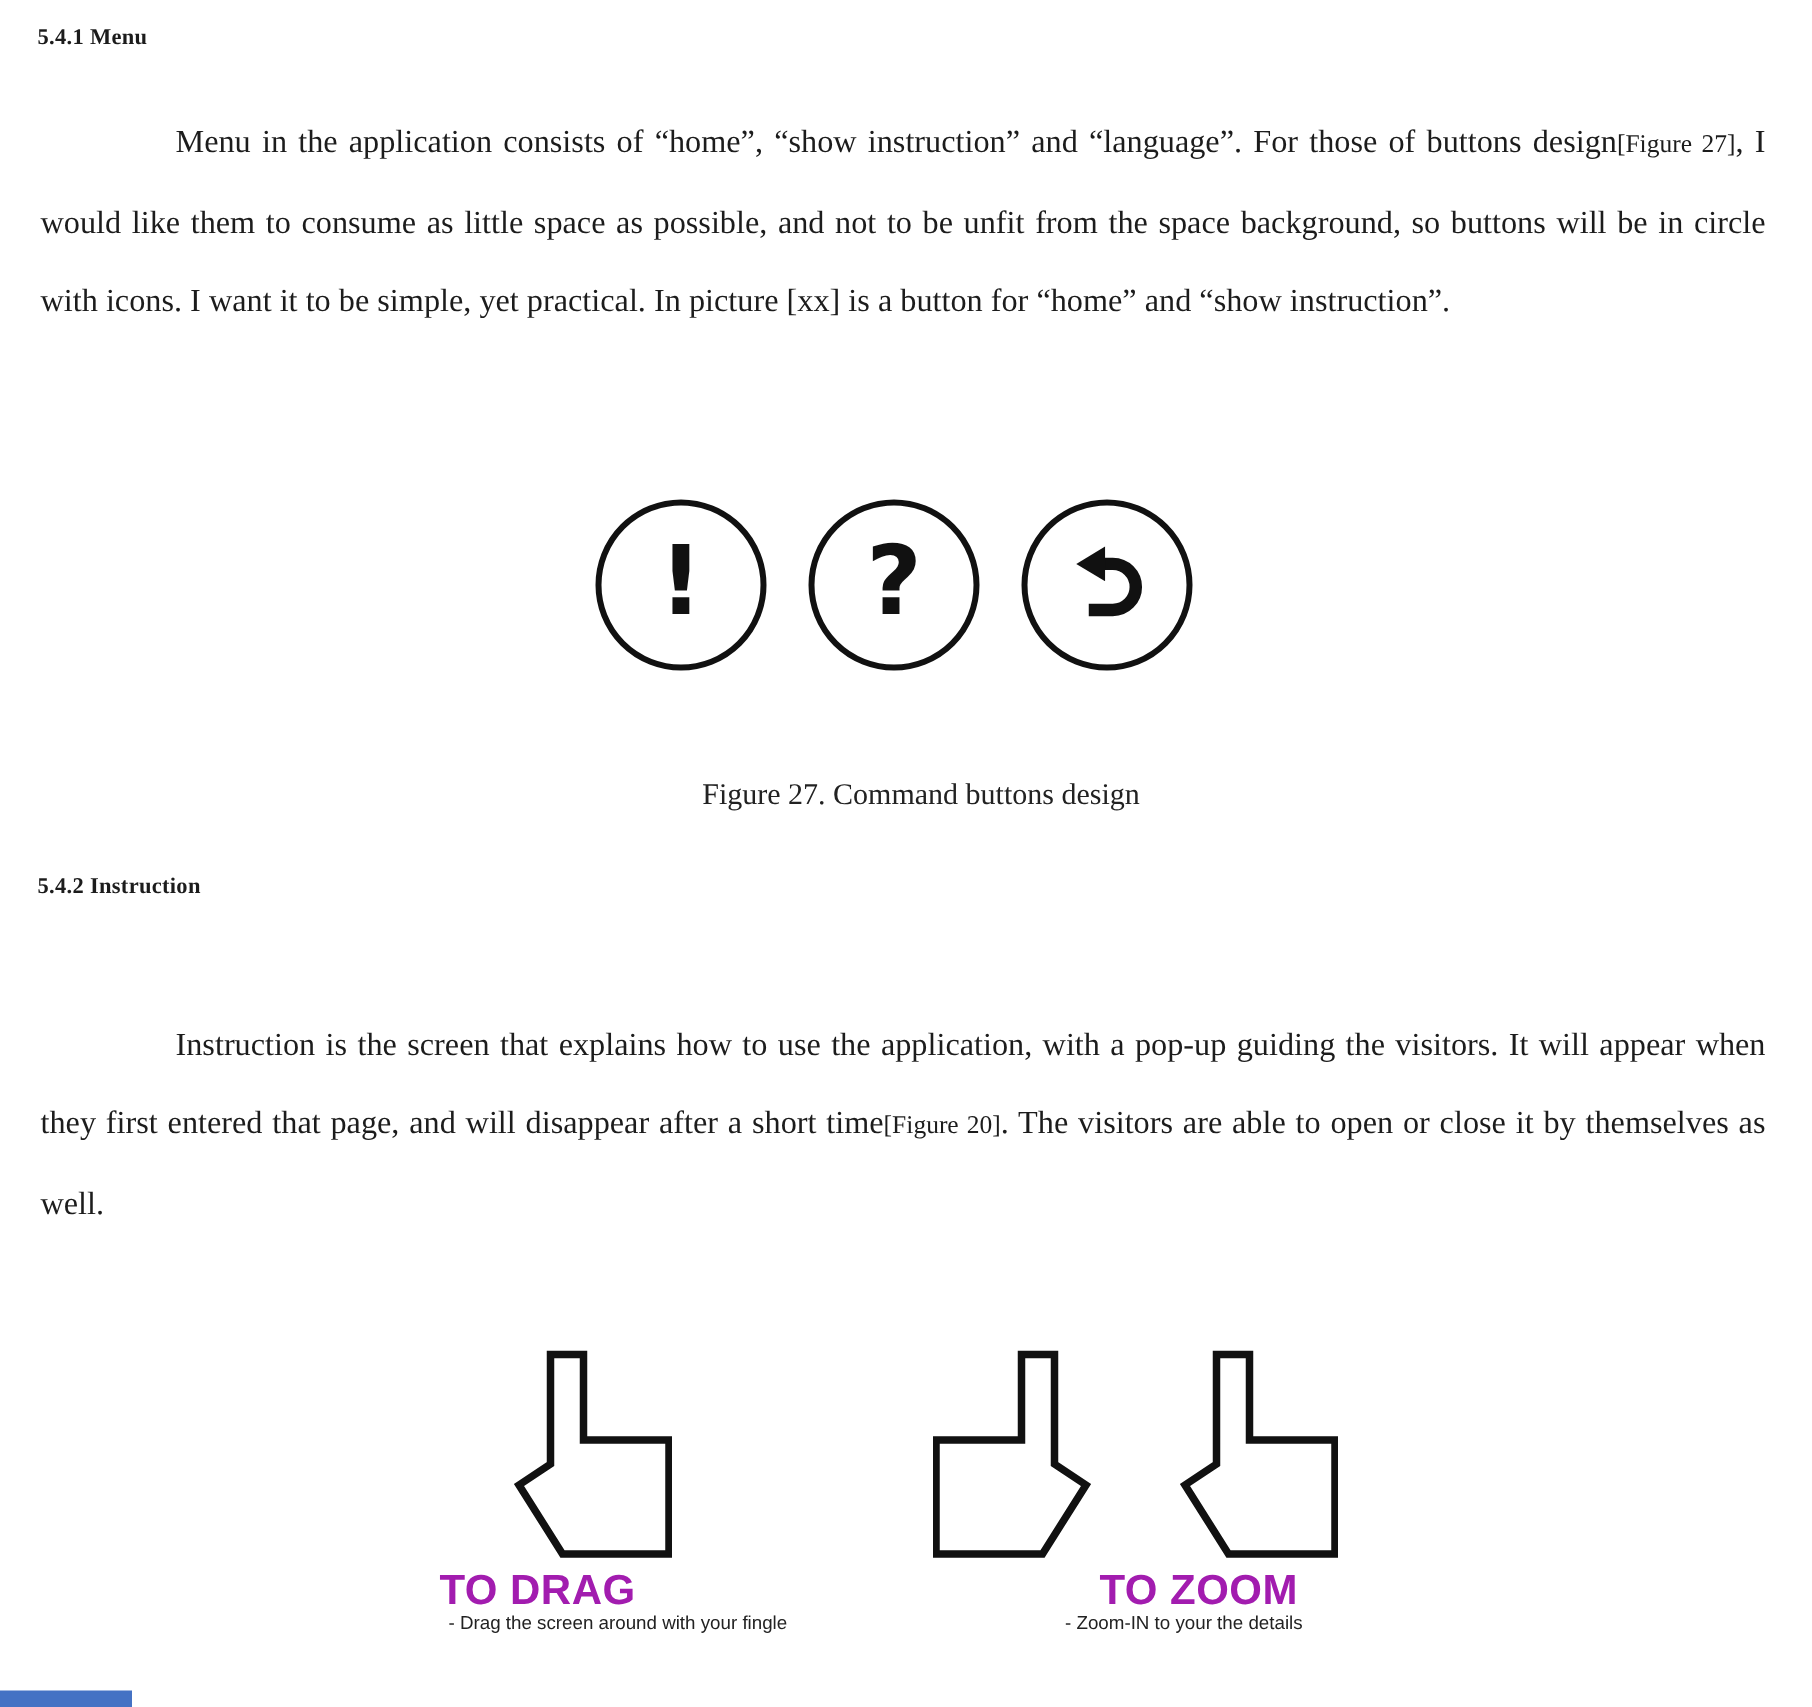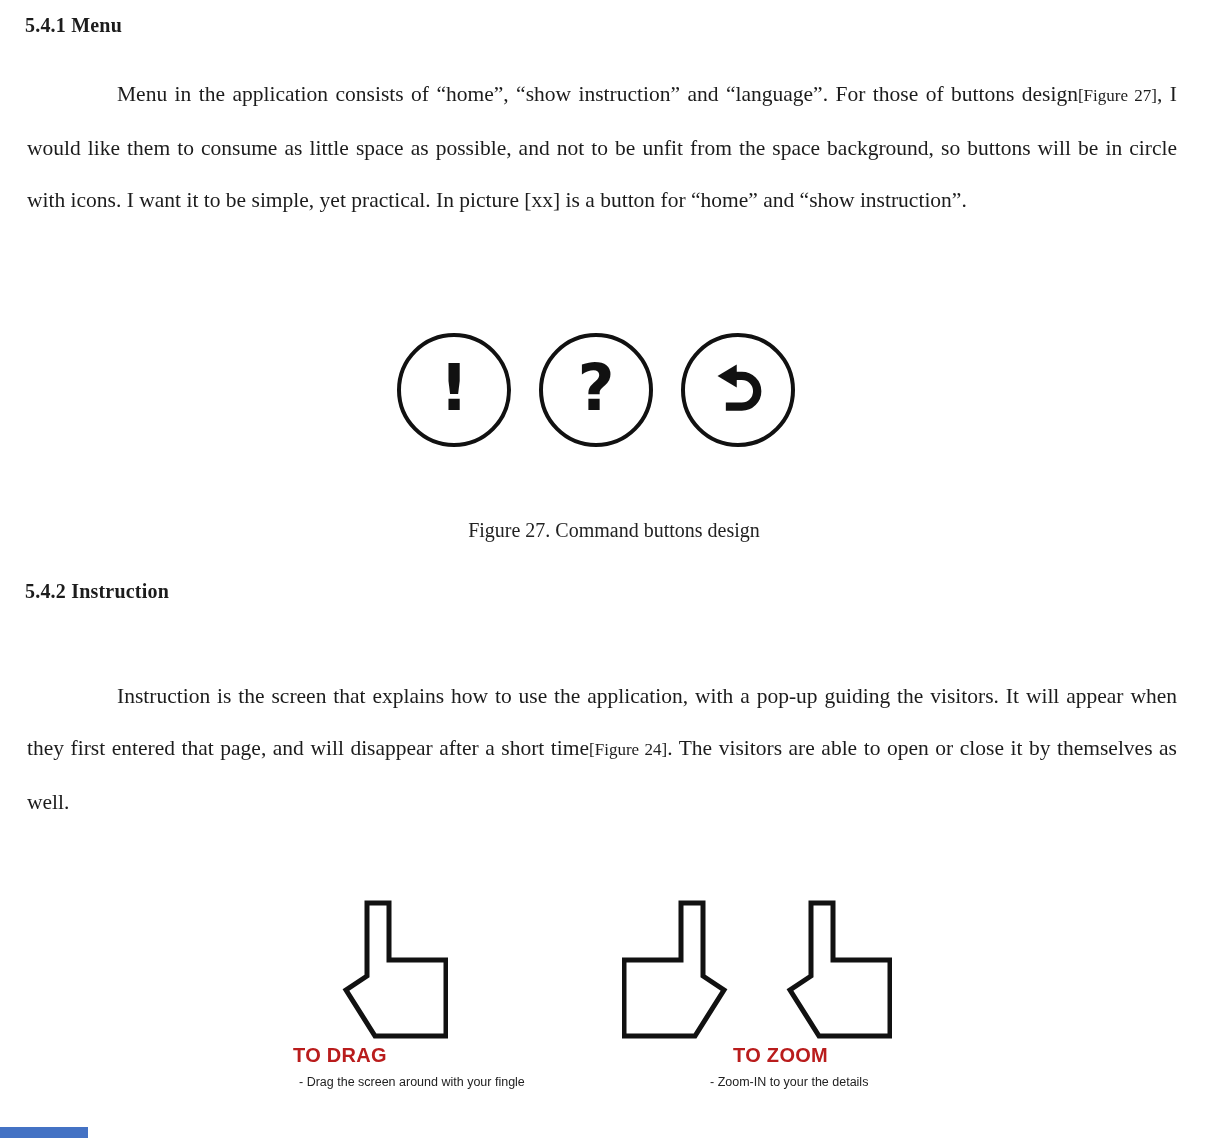--- a/index.html
+++ b/index.html
@@ -1,21 +1,21 @@
 <!DOCTYPE html>
 <html><head>
 <meta charset="utf-8">
 <style>
   html,body { margin:0; padding:0; background:#ffffff; }
   .page {
     position:relative; width:1208px; height:1138px; background:#ffffff;
     font-family:"Liberation Serif", serif; color:#1c1c1c; overflow:hidden;
   }
   .heading {
-    position:absolute; left:25px; font-weight:bold; font-size:20px; line-height:28px;
+    position:absolute; left:25px; font-weight:bold; font-size:15px; line-height:28px;
     letter-spacing:0.2px;
   }
   .heading-1 { top:11px; }
   .heading-2 { top:577px; }
   .para {
     position:absolute; left:15px; width:1150px;
     font-size:21.5px; line-height:52px; text-align:justify; text-indent:90px;margin-left:12px;
   }
   .para-1 { top:46px; }
   .para-2 { top:648px; }
@@ -41,21 +41,21 @@
 
   .hand { position:absolute; width:110px; height:142px; }
   .hand svg { display:block; width:110px; height:142px; }
   .hand.mirrored svg { transform:scaleX(-1); }
   .hand-drag { left:338px; top:899px; }
   .hand-zoom-left { left:622px; top:899px; }
   .hand-zoom-right { left:782px; top:899px; }
 
   .gesture-label {
     position:absolute; top:1044px; font-family:"Liberation Sans", sans-serif;
-    font-weight:bold; font-size:20px; color:#b91c1c; letter-spacing:0.3px;
+    font-weight:bold; font-size:28px; color:#a21caf; letter-spacing:0.3px;
   }
   .gesture-label-drag { left:293px; }
   .gesture-label-zoom { left:713px;margin-left:20px; }
   .gesture-desc {
     position:absolute; top:1075px; font-family:"Liberation Sans", sans-serif;
     font-size:12.5px; color:#222222;
   }
   .gesture-desc-drag { left:299px; }
   .gesture-desc-zoom { left:710px; }
 
@@ -85,21 +85,21 @@
         <path d="M31 76 H56 A24 24 0 0 0 56 28 H46" fill="none" stroke="#111111" stroke-width="13"></path>
         <polygon points="48,10 48,46 18,28" fill="#111111"></polygon>
       </svg>
     </div>
   </div>
 
   <div class="caption">Figure 27. Command buttons design</div>
 
   <div class="heading heading-2">5.4.2 Instruction</div>
 
-  <p class="para para-2"><span>Instruction is the screen that explains how to use the application, with a pop-up guiding the visitors. It will appear when they first entered that page, and will disappear after a short time</span><span class="figure-ref">[Figure 24]</span><span>. The visitors are able to open or close it by themselves as well.</span></p>
+  <p class="para para-2"><span>Instruction is the screen that explains how to use the application, with a pop-up guiding the visitors. It will appear when they first entered that page, and will disappear after a short time</span><span class="figure-ref">[Figure 20]</span><span>. The visitors are able to open or close it by themselves as well.</span></p>
 
   <div class="hand hand-drag">
     <svg viewBox="0 0 110 142">
       <polygon points="29,4 51,4 51,61 108,61 108,137 37,137 8,91 29,77" fill="#ffffff" stroke="#111111" stroke-width="5"></polygon>
     </svg>
   </div>
 
   <div class="hand hand-zoom-left mirrored">
     <svg viewBox="0 0 110 142">
       <polygon points="29,4 51,4 51,61 108,61 108,137 37,137 8,91 29,77" fill="#ffffff" stroke="#111111" stroke-width="5"></polygon>

